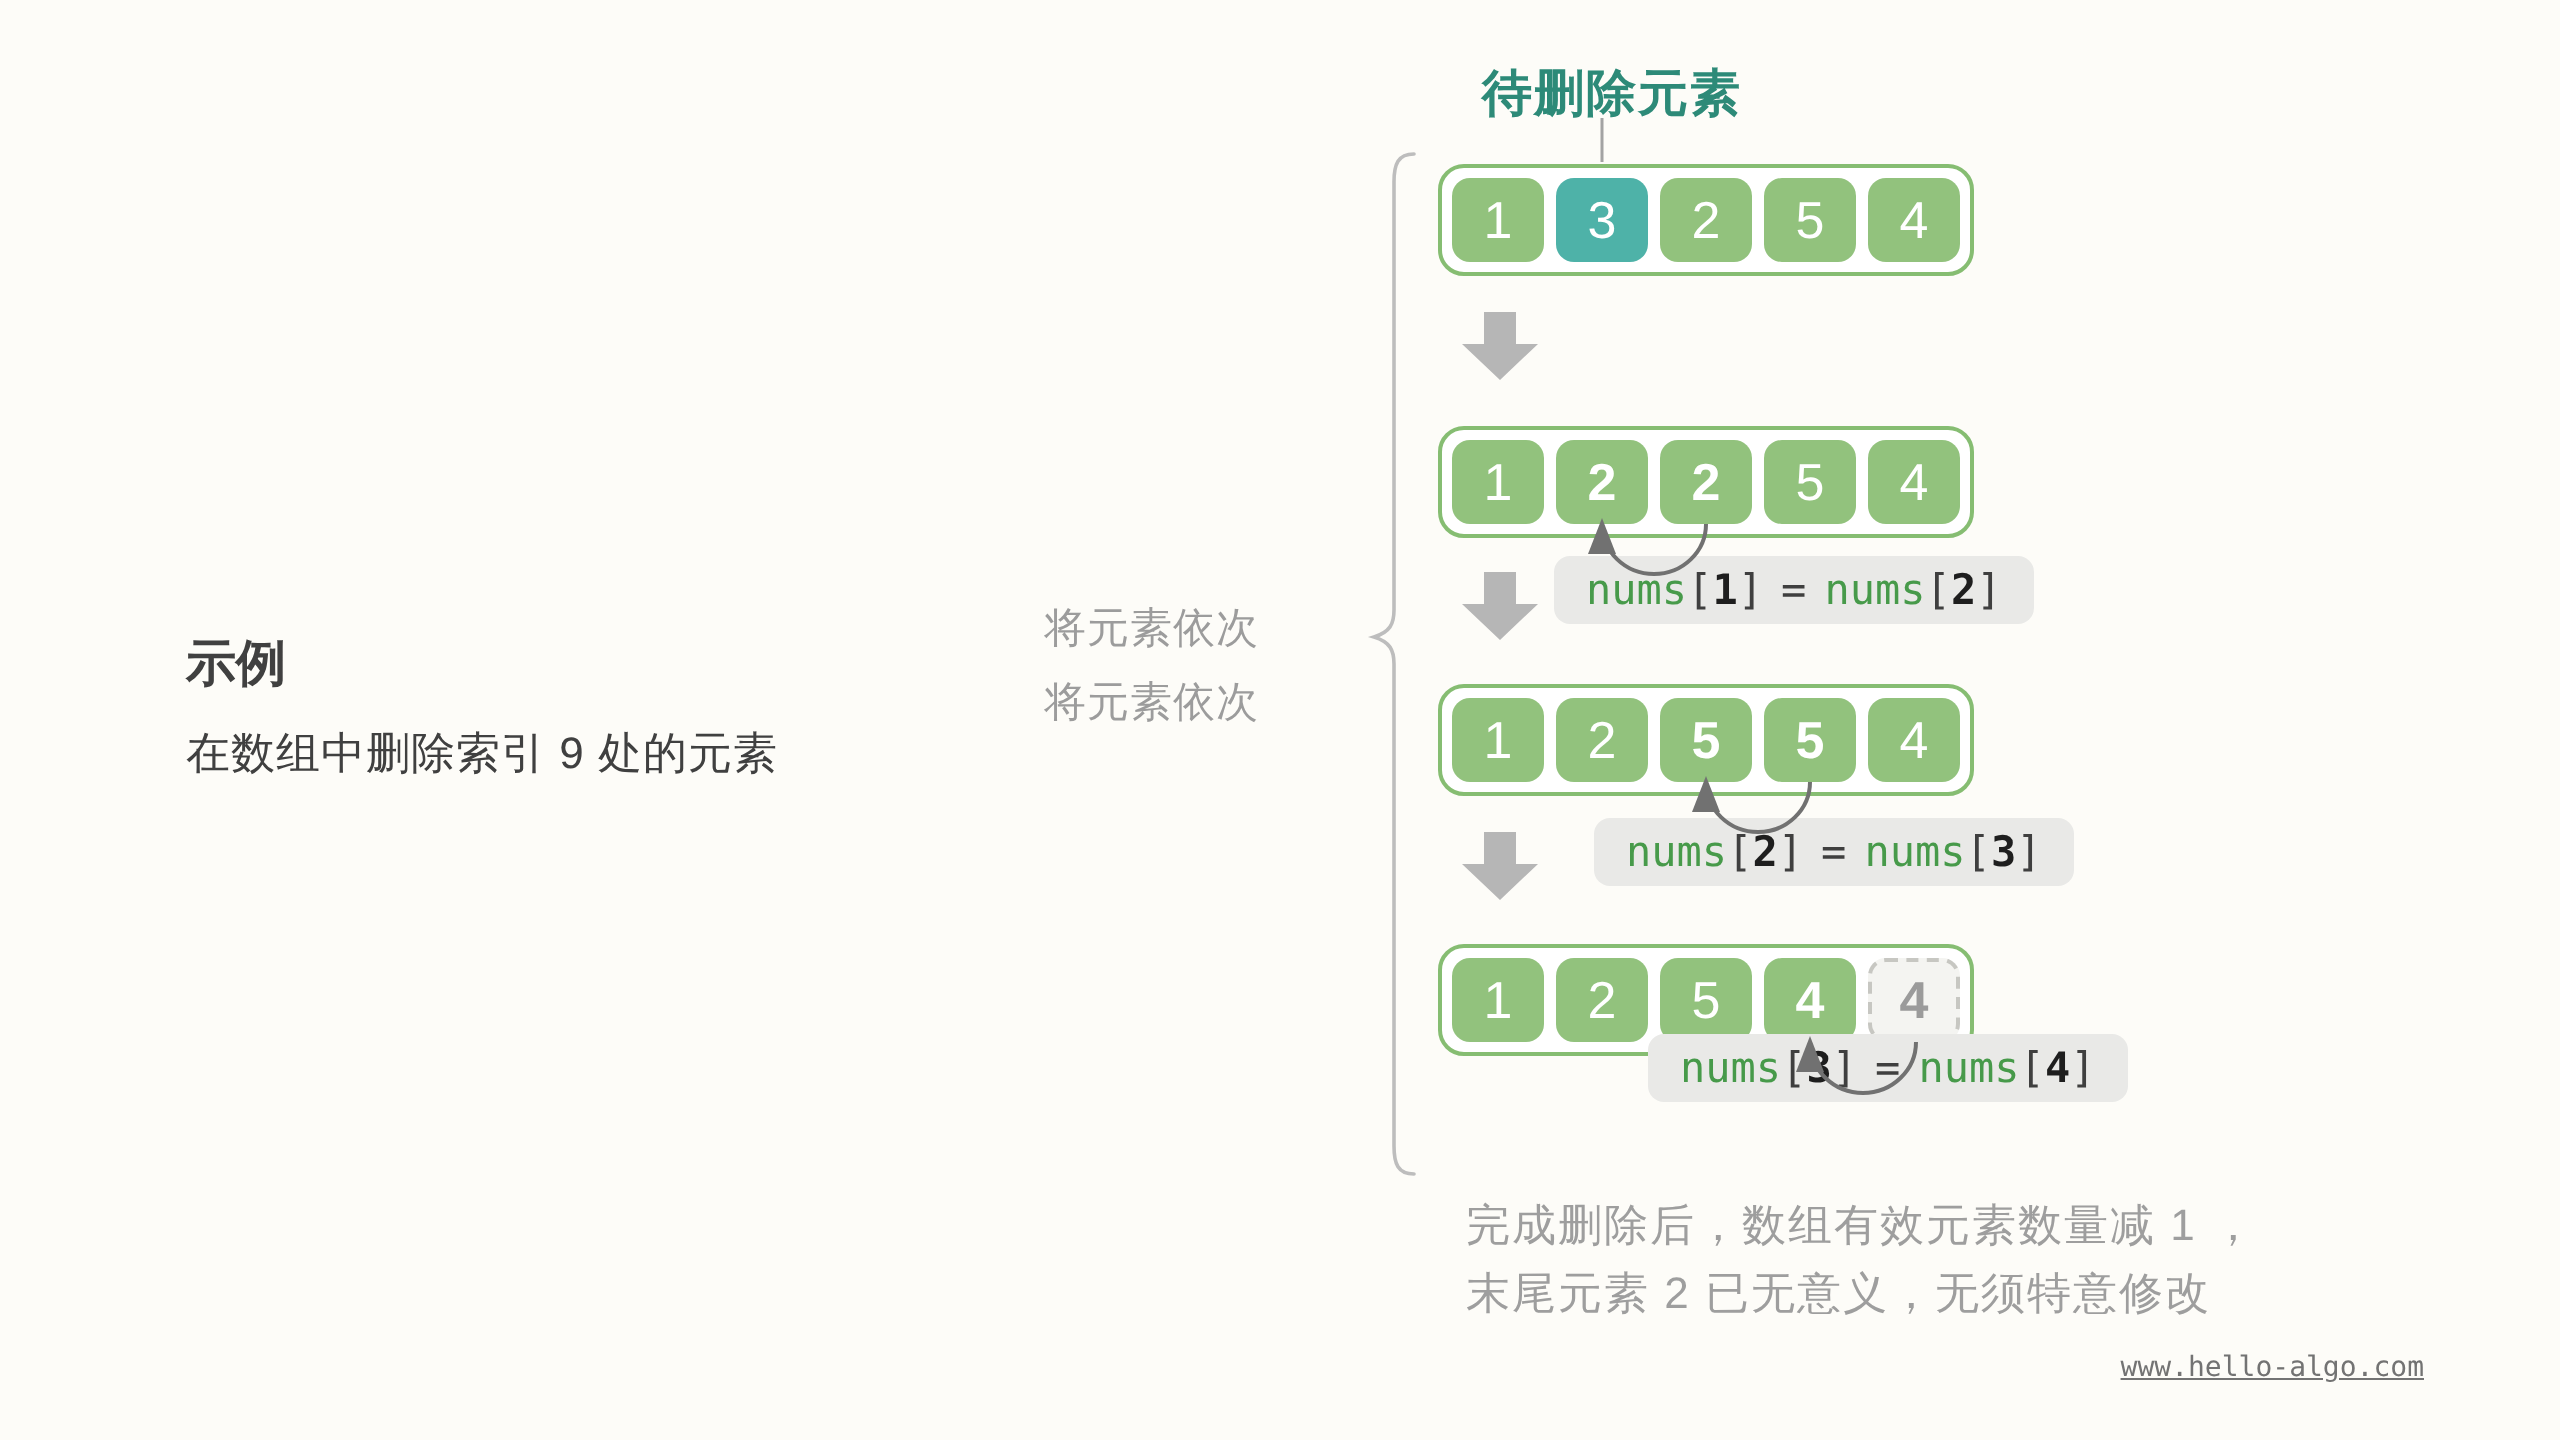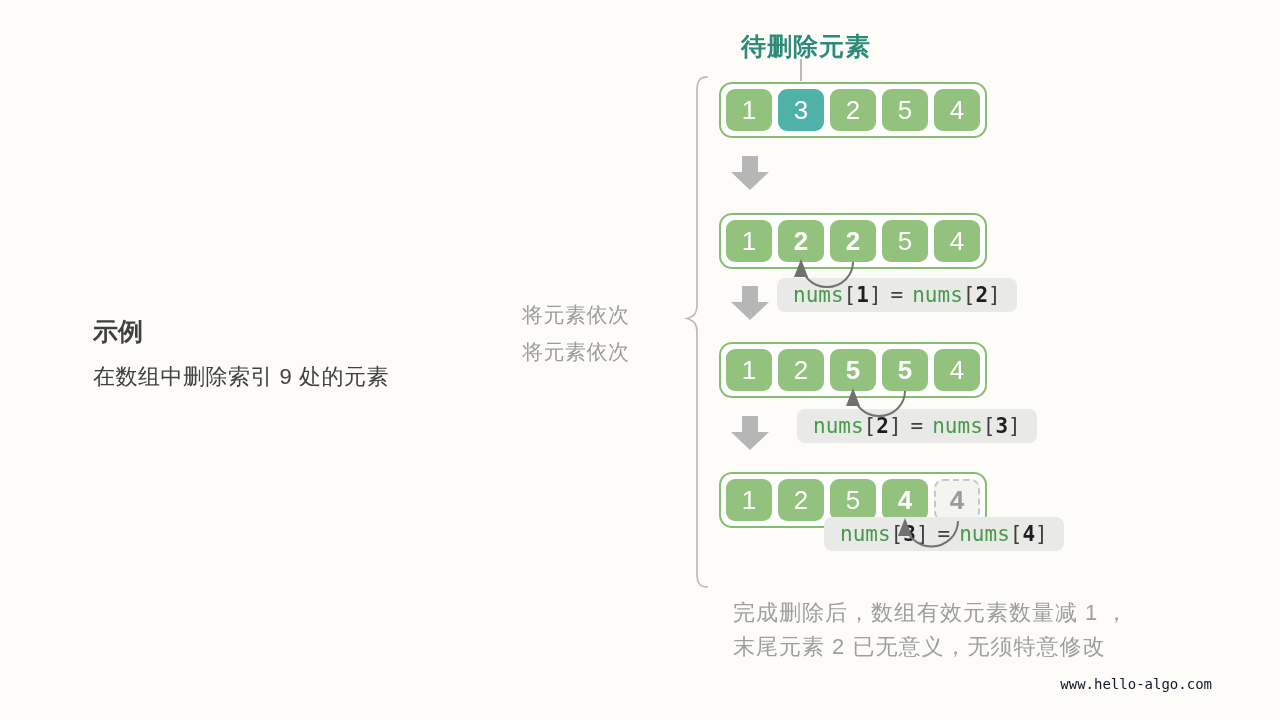--- a/index.html
+++ b/index.html
@@ -63,21 +63,21 @@
     font-size:21px;line-height:37px;color:#9c9c9c;letter-spacing:0.5px;
   }
   .footnote{
     position:absolute;left:733px;top:596px;
     font-size:22px;line-height:34px;color:#9e9e9e;letter-spacing:1px;
     white-space:nowrap;
   }
   .watermark{
     position:absolute;left:1212px;top:676px;transform:translateX(-100%);
     font-family:"DejaVu Sans Mono","Liberation Mono",monospace;
-    font-size:14px;color:#0f172a;white-space:nowrap;
+    font-size:14px;color:#737373;white-space:nowrap;text-decoration:underline;
   }
   
   .overlay{
     position:absolute;left:0;top:0;width:1280px;height:720px;
     pointer-events:none;z-index:2;
   }
 </style>
 </head>
 <body>
 

